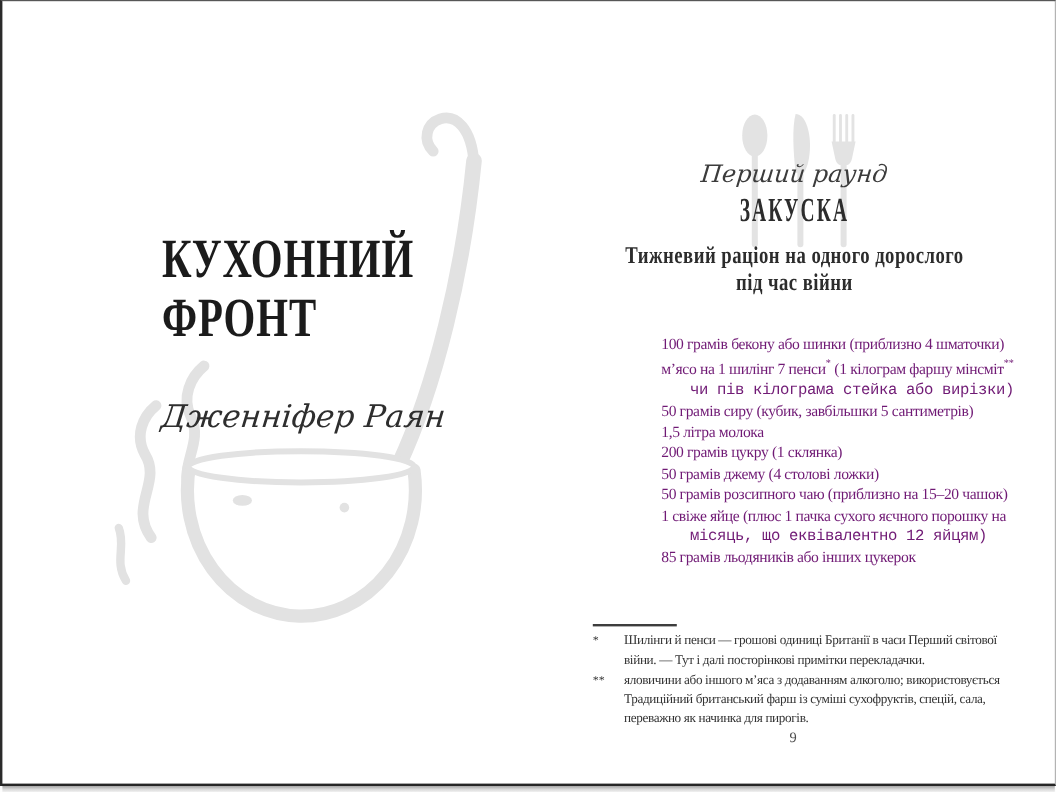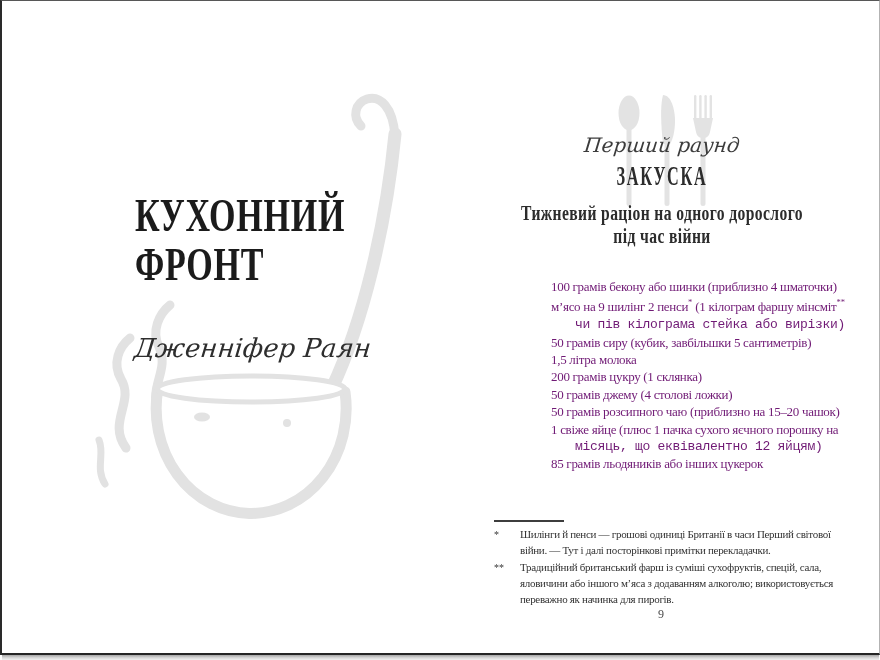--- a/index.html
+++ b/index.html
@@ -135,21 +135,21 @@
     </svg>
 
     <div class="kicker">Перший раунд</div>
 
     <h2 class="section-title">ЗАКУСКА</h2>
 
     <div class="heading"><span>Тижневий раціон на одного дорослого</span><br><span>під час війни</span></div>
 
     <div class="ration-list">
       <div class="rl">100 грамів бекону або шинки (приблизно 4 шматочки)</div>
-      <div class="rl"><span>м’ясо на 9 шилінг 2 пенси</span><sup>*</sup><span> (1 кілограм фаршу мінсміт</span><sup>**</sup></div>
+      <div class="rl"><span>м’ясо на 1 шилінг 7 пенси</span><sup>*</sup><span> (1 кілограм фаршу мінсміт</span><sup>**</sup></div>
       <div class="rl indent">чи пів кілограма стейка або вирізки)</div>
       <div class="rl">50 грамів сиру (кубик, завбільшки 5 сантиметрів)</div>
       <div class="rl">1,5 літра молока</div>
       <div class="rl">200 грамів цукру (1 склянка)</div>
       <div class="rl">50 грамів джему (4 столові ложки)</div>
       <div class="rl">50 грамів розсипного чаю (приблизно на 15–20 чашок)</div>
       <div class="rl">1 свіже яйце (плюс 1 пачка сухого яєчного порошку на</div>
       <div class="rl indent">місяць, що еквівалентно 12 яйцям)</div>
       <div class="rl">85 грамів льодяників або інших цукерок</div>
     </div>
@@ -160,22 +160,22 @@
       <span class="fn-marker">*</span>
       <div class="fn-lines">
         <div>Шилінги й пенси — грошові одиниці Британії в часи Перший світової</div>
         <div>війни. — Тут і далі посторінкові примітки перекладачки.</div>
       </div>
     </div>
 
     <div class="footnote footnote-2">
       <span class="fn-marker">**</span>
       <div class="fn-lines">
+        <div>яловичини або іншого м’яса з додаванням алкоголю; використовується</div>
         <div>Традиційний британський фарш із суміші сухофруктів, спецій, сала,</div>
-        <div>яловичини або іншого м’яса з додаванням алкоголю; використовується</div>
         <div>переважно як начинка для пирогів.</div>
       </div>
     </div>
 
     <div class="page-number">9</div>
   </section>
 
 </div>
 <div class="bottom-shadow"></div>
 

